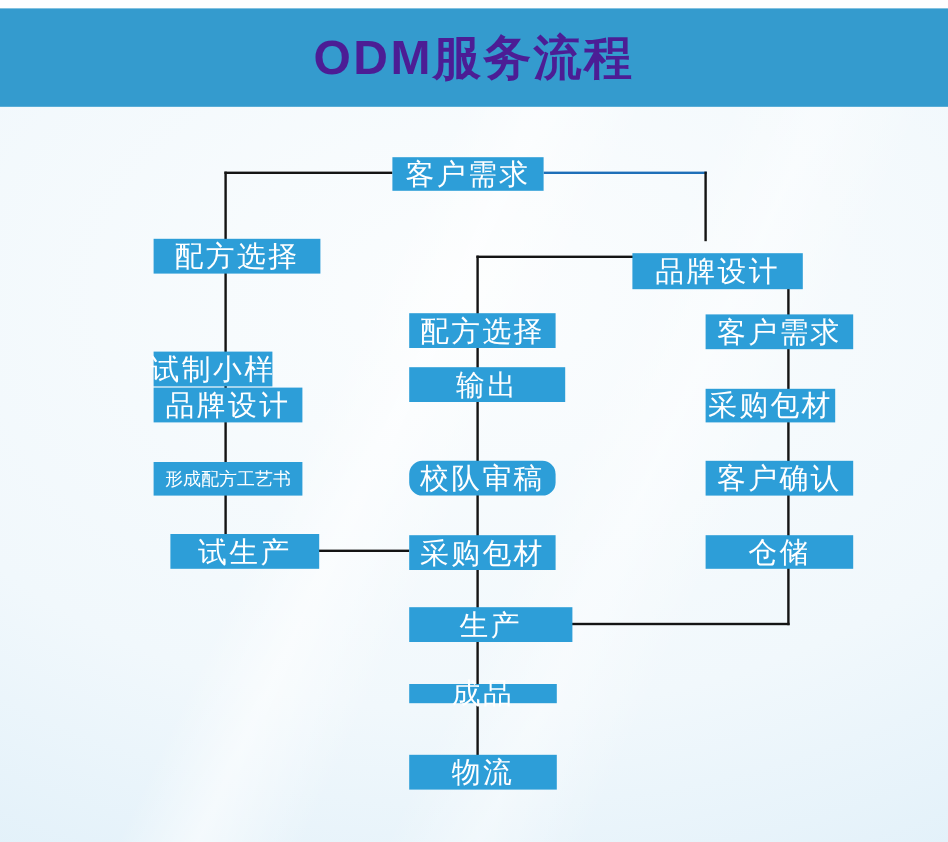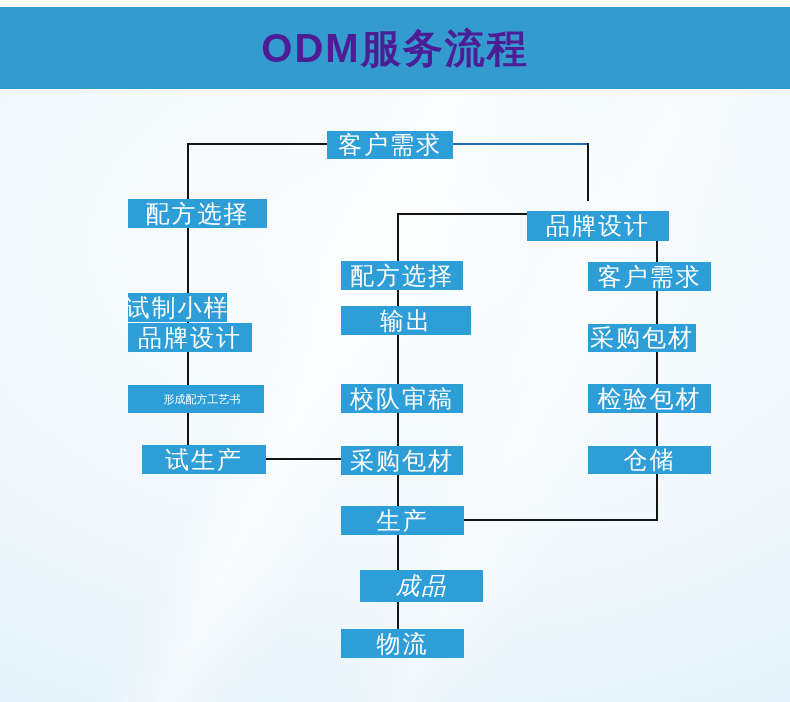--- a/index.html
+++ b/index.html
@@ -39,21 +39,21 @@
   .node{
     position:absolute;
     background:var(--node-bg,#2d9ed8);
     color:var(--node-text,#ffffff);
     display:flex;align-items:center;justify-content:center;
     font-size:24px;
     letter-spacing:2px;
     z-index:2;
     white-space:nowrap;
   }
-  .node.small{font-size:11px;letter-spacing:0;padding-left:12px;}
+  .node.small{font-size:15px;letter-spacing:0;}
   .line{
     position:absolute;
     background:var(--line,#141414);
     z-index:1;
   }
   .line.accent{background:var(--accent-line,#1e6fb8);}
 </style>
 </head>
 <body>
 
@@ -77,25 +77,25 @@
 
   <div id="nodes">
       <div class="node" style="left: 327px; top: 131px; width: 126px; height: 28px;">客户需求</div>
       <div class="node" style="left: 128px; top: 199px; width: 139px; height: 29px;">配方选择</div>
       <div class="node" style="left: 128px; top: 261px; width: 99px; height: 29px; margin-top: 32px;">试制小样</div>
       <div class="node" style="left: 128px; top: 323px; width: 124px; height: 29px;">品牌设计</div>
       <div class="node small" style="left: 128px; top: 385px; width: 124px; height: 28px;">形成配方工艺书</div>
       <div class="node" style="left: 128px; top: 445px; width: 124px; height: 29px; margin-left: 14px;">试生产</div>
       <div class="node" style="left: 341px; top: 261px; width: 122px; height: 29px;">配方选择</div>
       <div class="node" style="left: 341px; top: 306px; width: 130px; height: 29px;">输出</div>
-      <div class="node" style="left: 341px; top: 384px; width: 122px; height: 29px;">校队审稿</div>
+      <div class="node" style="left: 341px; top: 384px; width: 122px; height: 29px; border-radius: 11px;">校队审稿</div>
       <div class="node" style="left: 341px; top: 446px; width: 122px; height: 29px;">采购包材</div>
-      <div class="node" style="left: 341px; top: 506px; width: 123px; height: 29px;">生产</div>
-      <div class="node" style="left: 360px; top: 570px; width: 123px; height: 32px; font-style: italic;">成品</div>
+      <div class="node" style="left: 341px; top: 506px; width: 136px; height: 29px;">生产</div>
+      <div class="node" style="left: 341px; top: 570px; width: 123px; height: 16px;">成品</div>
       <div class="node" style="left: 341px; top: 629px; width: 123px; height: 29px;">物流</div>
       <div class="node" style="left: 527px; top: 211px; width: 142px; height: 30px;">品牌设计</div>
       <div class="node" style="left: 588px; top: 262px; width: 123px; height: 29px;">客户需求</div>
       <div class="node" style="left: 588px; top: 324px; width: 108px; height: 28px;">采购包材</div>
-      <div class="node" style="left: 588px; top: 384px; width: 123px; height: 29px;">检验包材</div>
+      <div class="node" style="left: 588px; top: 384px; width: 123px; height: 29px;">客户确认</div>
       <div class="node" style="left: 588px; top: 446px; width: 123px; height: 28px;">仓储</div>
     </div>
 
 </div>
 
 </body></html>

